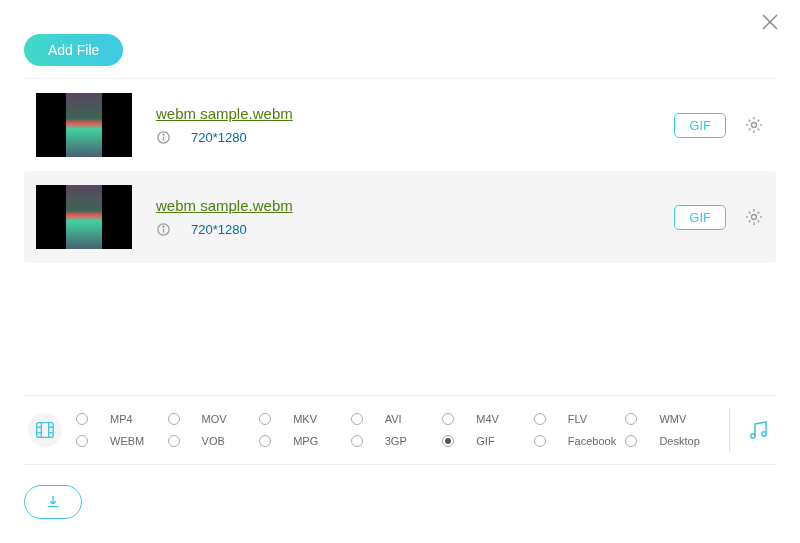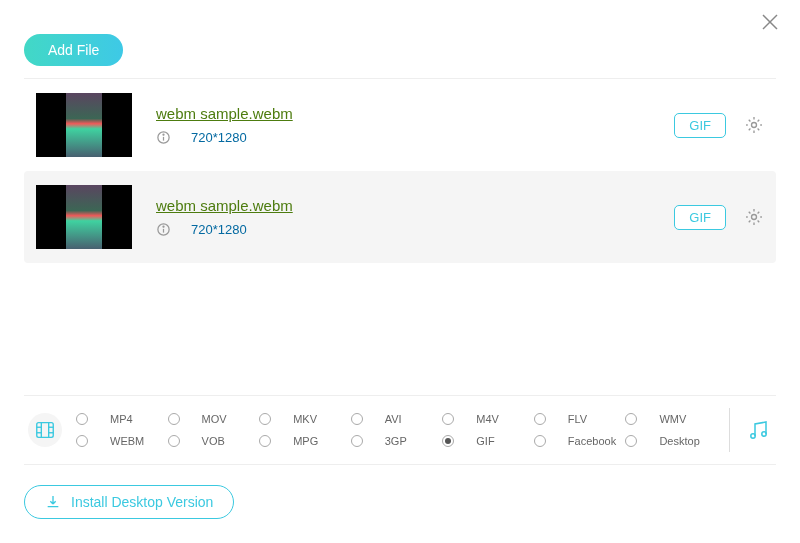--- a/index.html
+++ b/index.html
@@ -238,18 +238,17 @@
         <circle cx="18" cy="16" r="2.2"></circle>
     </svg>
   </div>
 </div>
 
 <div class="footer">
   <div class="install-btn">
     <svg width="16" height="16" viewBox="0 0 24 24" fill="none" stroke="#3bc9e0" stroke-width="2">
       <path d="M12 3v12m0 0l-4-4m4 4l4-4M4 19h16"></path>
     </svg>
-    <span>Install Desktop Version</span>
   </div>
 </div>
 
 
 
 
 </body></html>

